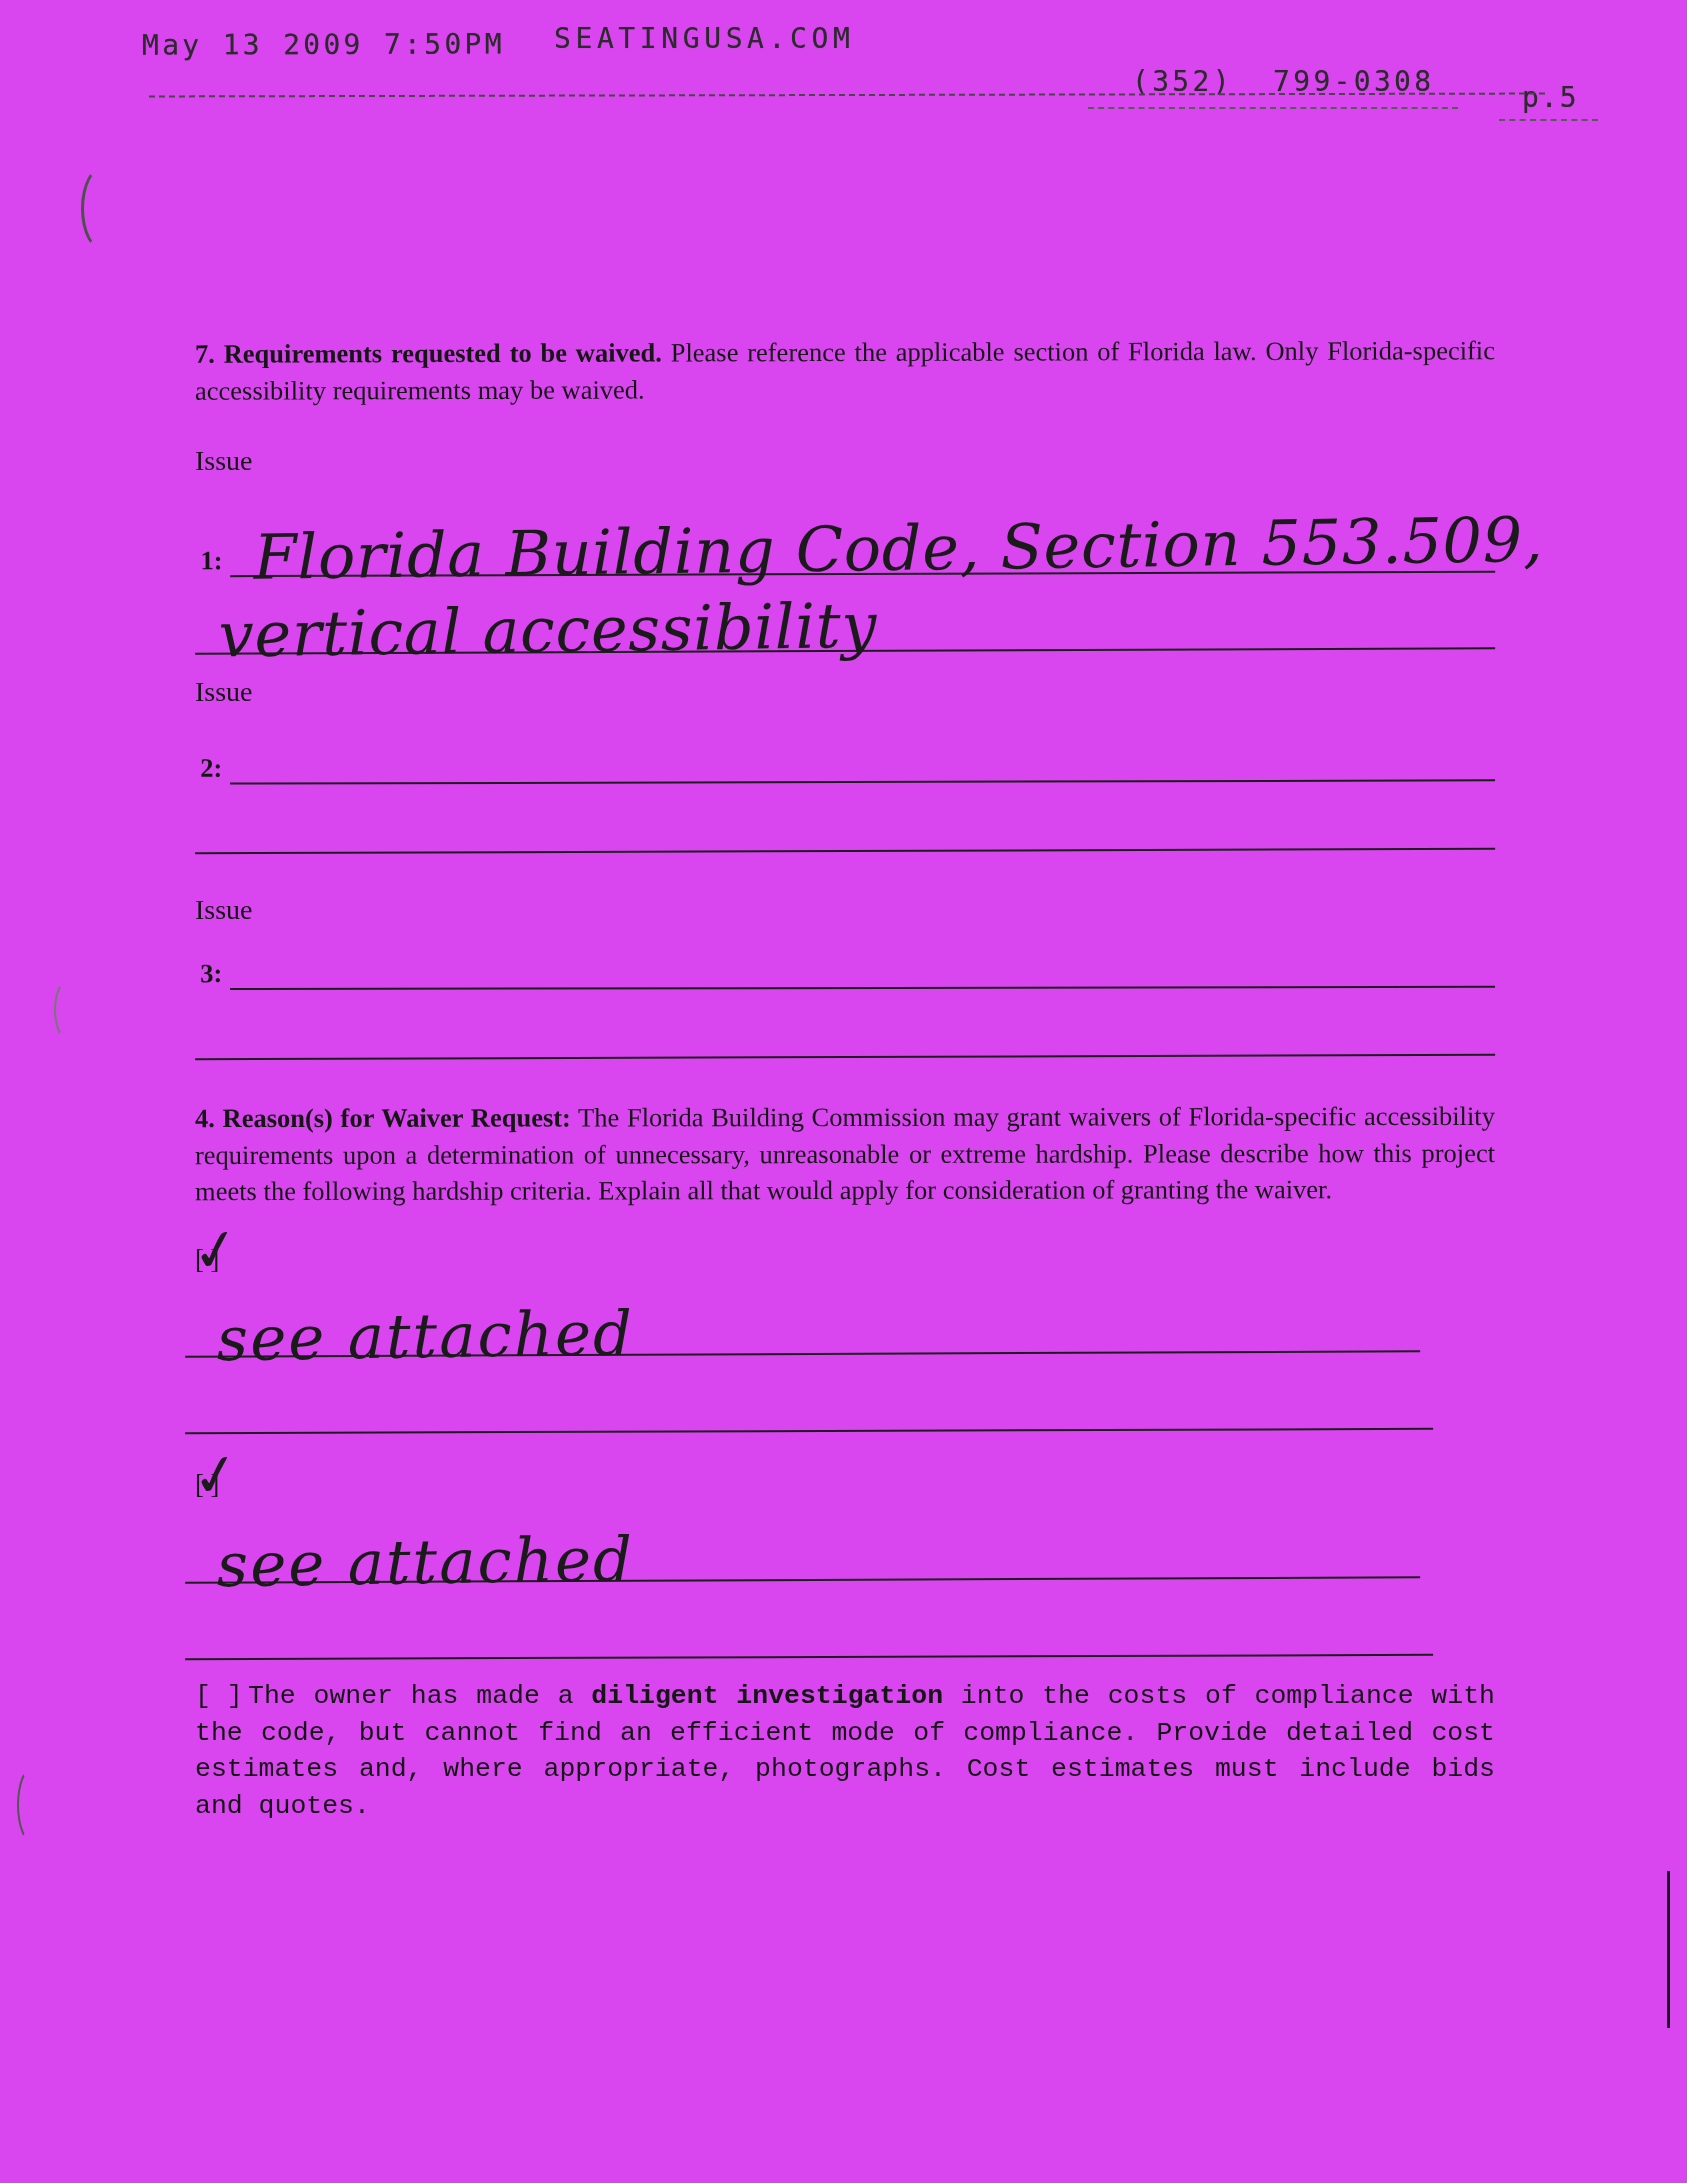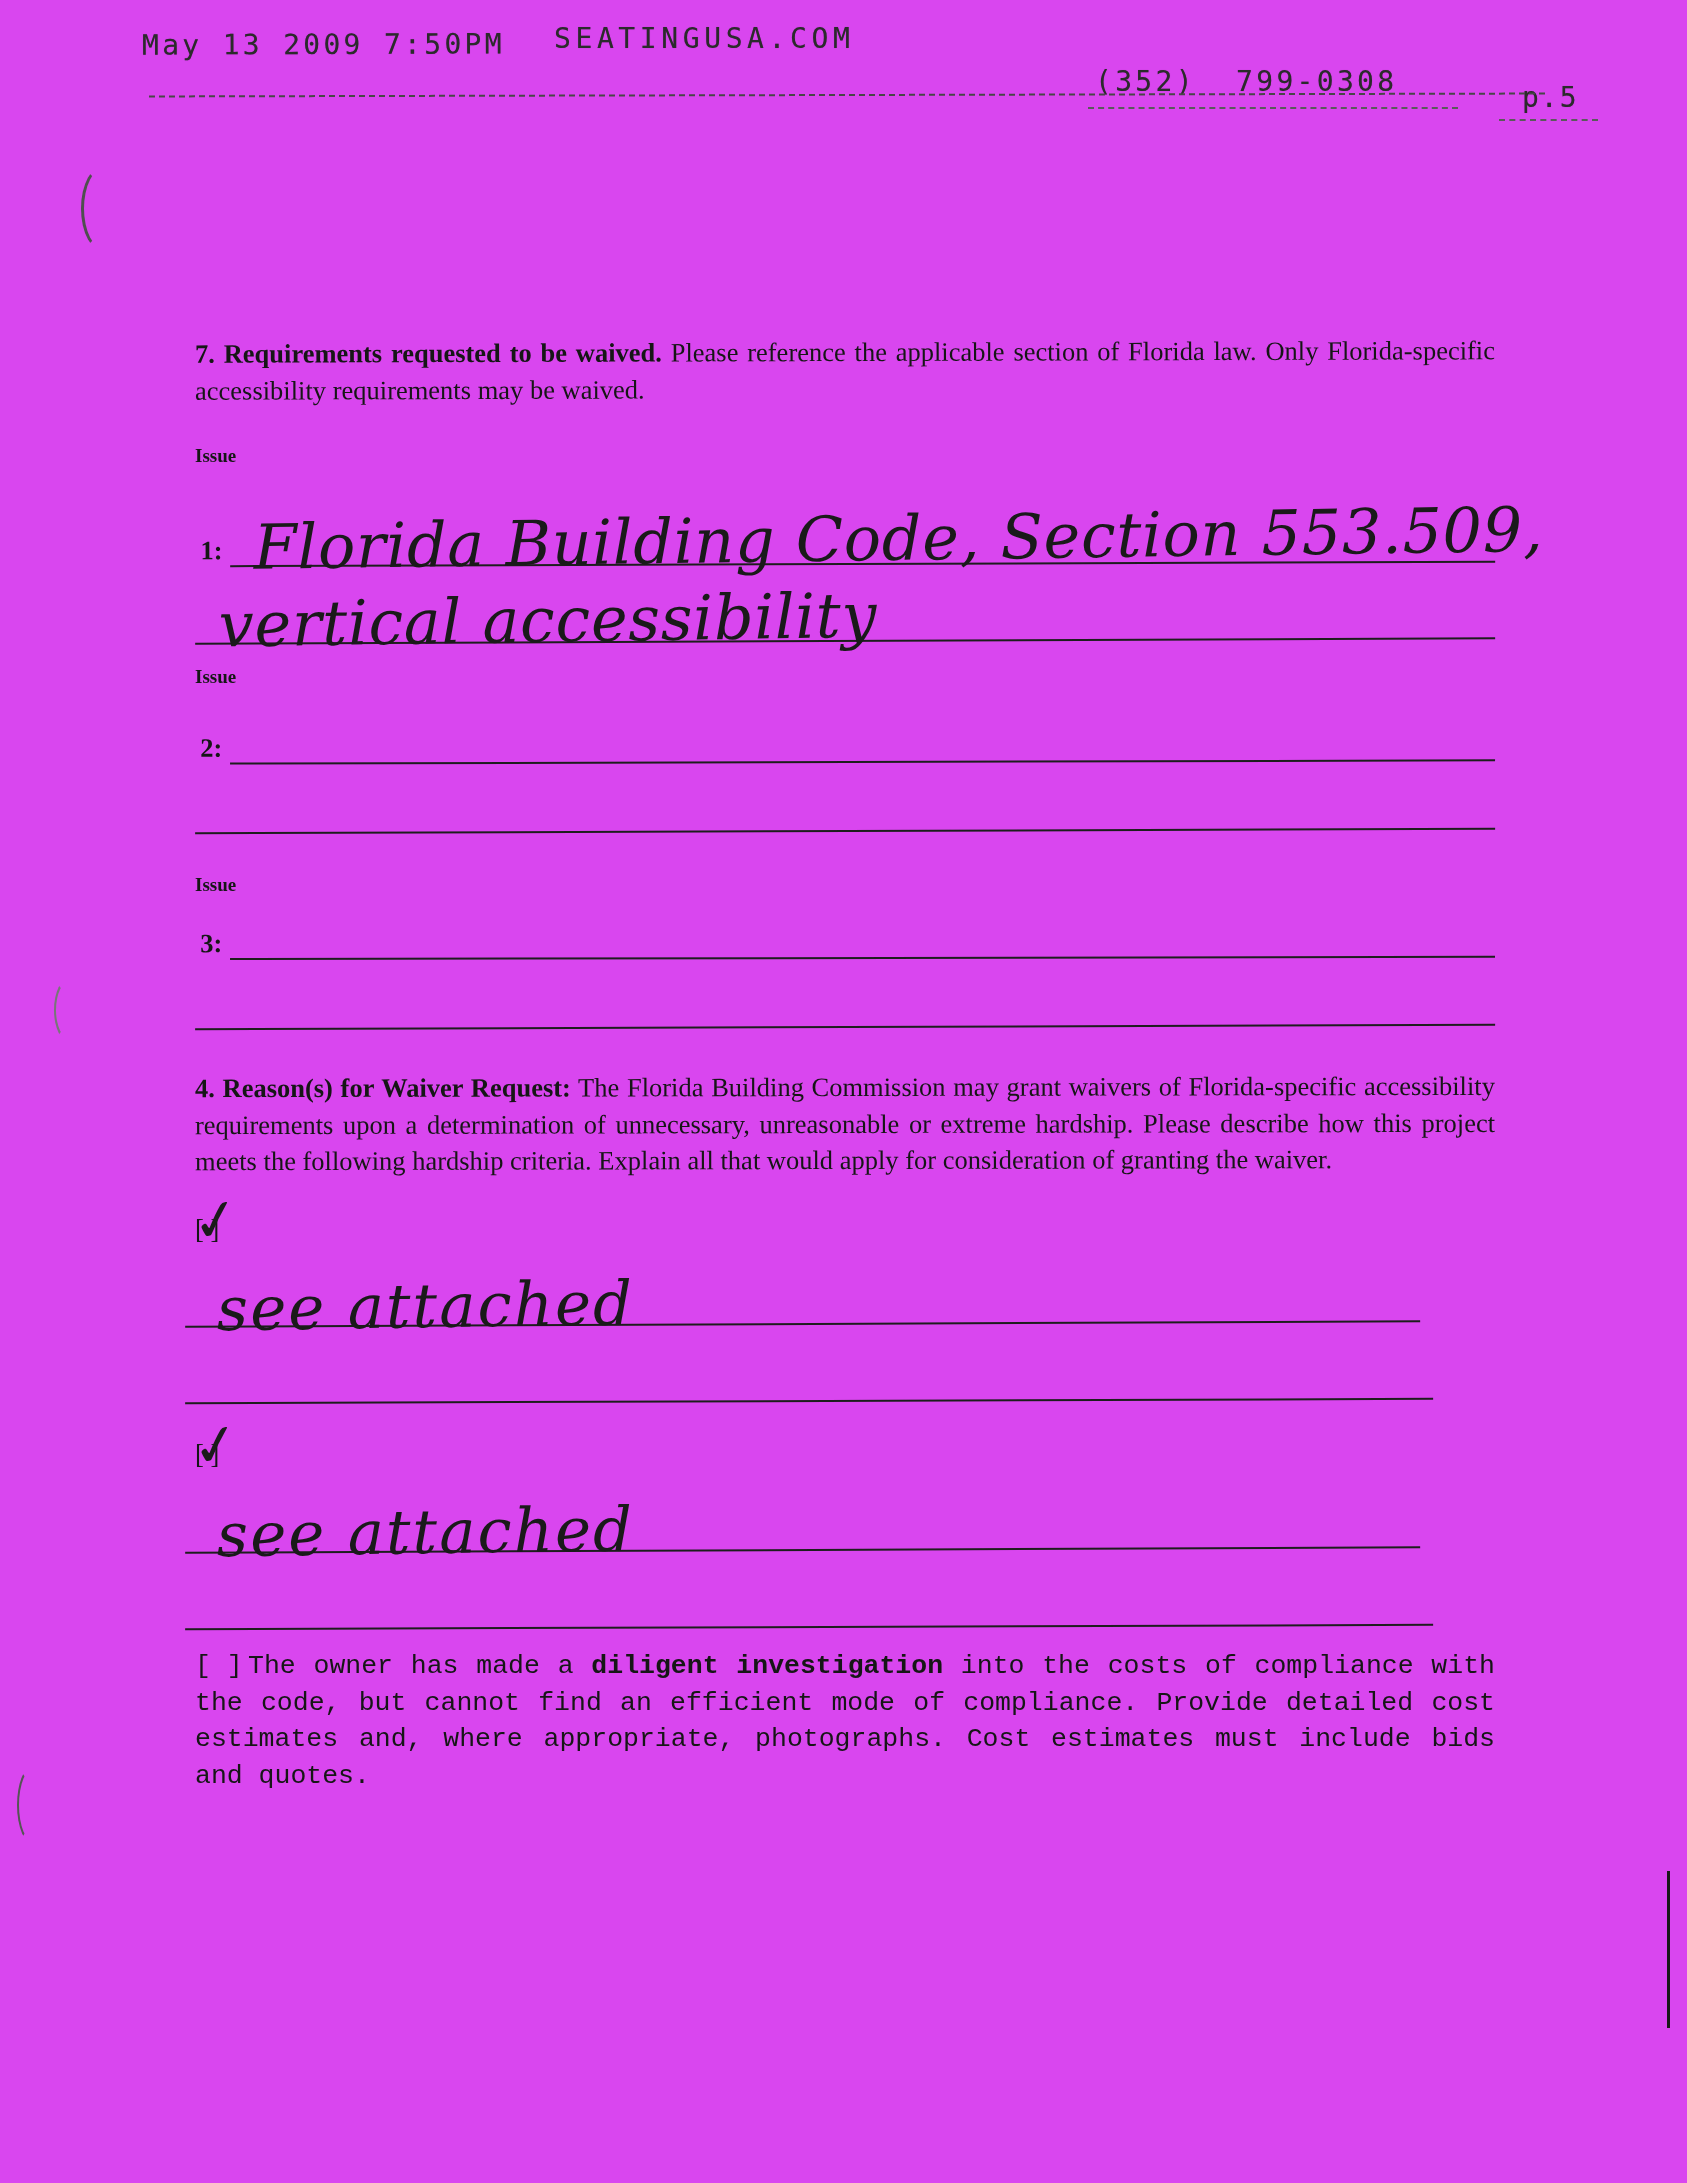--- a/index.html
+++ b/index.html
@@ -18,21 +18,21 @@
     position:absolute;
     font-family:"DejaVu Sans Mono", monospace;
     font-size:28px;
     color:#2b2b2b;
     letter-spacing:3.3px;
     white-space:pre;
     text-shadow:0 0 0.7px rgba(0,0,0,.35);
   }
   .fax-timestamp{top:28px;left:142px;transform:rotate(-0.2deg);}
   .fax-sender{top:22px;left:554px;letter-spacing:4.6px;}
-  .fax-number{top:65px;left:1095px;}
+  .fax-number{top:65px;left:1132px;}
   .fax-page{top:81px;left:1522px;letter-spacing:2px;}
   .fax-rule{
     position:absolute;top:94px;left:149px;width:1396px;height:0;
     border-top:2.6px dashed #474747;transform:rotate(-0.12deg);
   }
   .fax-rule-2{
     position:absolute;top:107px;left:1088px;width:370px;height:0;
     border-top:2.6px dashed #5a5a5a;
   }
   .fax-rule-3{
@@ -54,21 +54,21 @@
     position:absolute;top:1871px;right:17px;width:3.3px;height:157px;background:#191919;
   }
 
   
   #content{position:absolute;left:195px;top:334px;width:1300px;}
   p{margin:0;font-size:26.5px;line-height:1.38;text-align:justify;}
   b{font-weight:700;}
   .para7{margin-bottom:38px;transform:rotate(-0.15deg);}
   .para8{margin-top:41px;transform:rotate(-0.1deg);}
 
-  .issue-label{font-weight:700;font-size:19px;}
+  .issue-label{font-weight:400;font-size:28px;}
   .lbl-2{margin-top:24px;}
   .lbl-3{margin-top:42px;}
 
   .write-row{display:flex;align-items:flex-end;}
   .issue-num{font-weight:700;font-size:26.5px;padding:0 8px 1.3px 5.3px;}
   .blank-line{
     flex:1;border-bottom:2.6px solid #1d1d1d;
     display:flex;align-items:flex-end;min-width:0;
   }
   .row-i1a{height:98px;transform:rotate(-0.2deg);}

